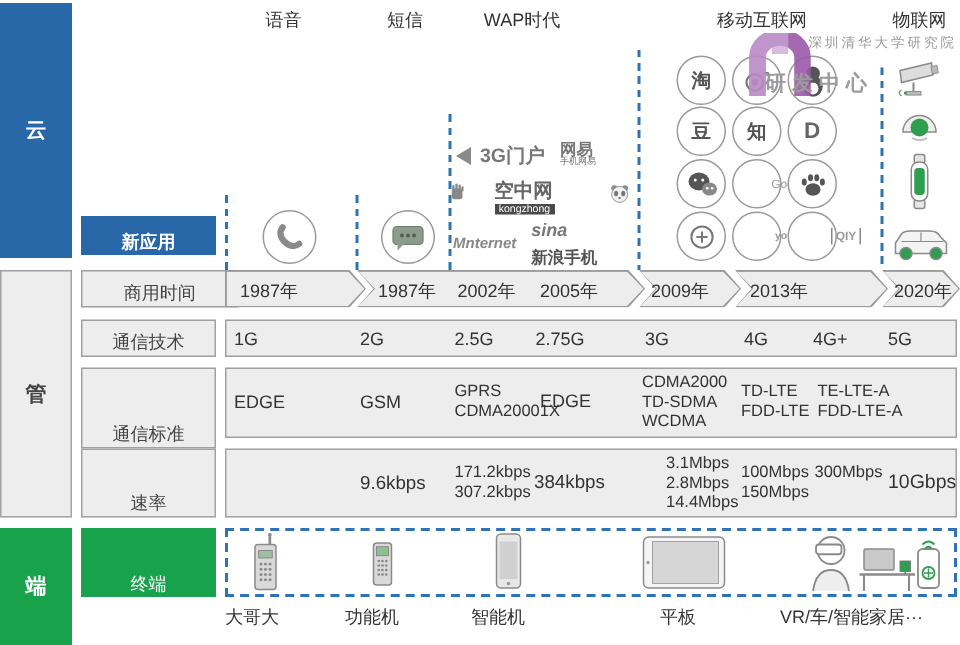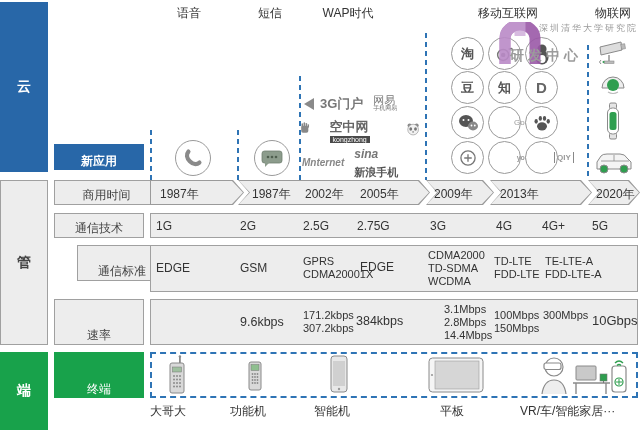--- a/index.html
+++ b/index.html
@@ -61,21 +61,21 @@
   <div class="abs vdash" style="left:299px;top:76px;height:104px;"></div>
   <div class="abs vdash" style="left:425px;top:33px;height:147px;"></div>
   <div class="abs vdash" style="left:587px;top:45px;height:135px;"></div>
 
   <div class="abs" style="left:302px;top:94px;width:120px;height:20px;display:flex;align-items:center;gap:4px;">
     <svg width="14" height="14" viewBox="0 0 14 14">
       <polygon points="12,1 2,7 12,13" fill="#8a8a8a"></polygon>
       </svg>
     <span class="waptxt" style="font-size:13px;font-weight:bold;">3G门户</span>
     <span style="display:inline-flex;flex-direction:column;line-height:8px;margin-left:6px;">
-      <span class="waptxt" style="font-size:11px;font-weight:normal;">网易</span>
+      <span class="waptxt" style="font-size:11px;font-weight:bold;">网易</span>
       <span class="waptxt" style="font-size:6px;">手机网易</span>
     </span>
   </div>
   <div class="abs" style="left:300px;top:118px;width:120px;height:30px;display:flex;align-items:flex-start;gap:20px;">
     <svg width="16" height="20" viewBox="0 0 16 20">
       <rect x="2" y="6" width="12" height="12" rx="3" fill="#888"></rect>
       <rect x="2.5" y="2" width="2.6" height="7" rx="1.3" fill="#888"></rect>
       <rect x="6" y="0.5" width="2.6" height="8" rx="1.3" fill="#888"></rect>
       <rect x="9.5" y="1.5" width="2.6" height="7.5" rx="1.3" fill="#888"></rect>
       <rect x="12.8" y="3.5" width="2.4" height="6" rx="1.2" fill="#888"></rect>
@@ -213,21 +213,21 @@
       <circle cx="16" cy="9" r="1.3" fill="#4f5f4f"></circle>
       </svg>
     </div>
 
   <div class="abs lblbox graybox" style="left:54px;top:180px;width:105px;height:25px;">
     <span>商用时间</span>
     </div>
   <div class="abs lblbox graybox" style="left:54px;top:213px;width:90px;height:25px;">
     <span>通信技术</span>
     </div>
-  <div class="abs lblbox graybox" style="left:54px;top:245px;width:90px;height:36px;margin-left:23px;">
+  <div class="abs lblbox graybox" style="left:54px;top:245px;width:90px;height:54px;">
     <span>通信标准</span>
     </div>
   <div class="abs lblbox green" style="left:54px;top:352px;width:90px;height:46px;">
     <span>终端</span>
     </div>
   <div class="abs lblbox graybox" style="left:54px;top:299px;width:90px;height:46px;">
     <span>速率</span>
     </div>
 
   <div class="chev cp-first" style="left:150px;width:94px;">

